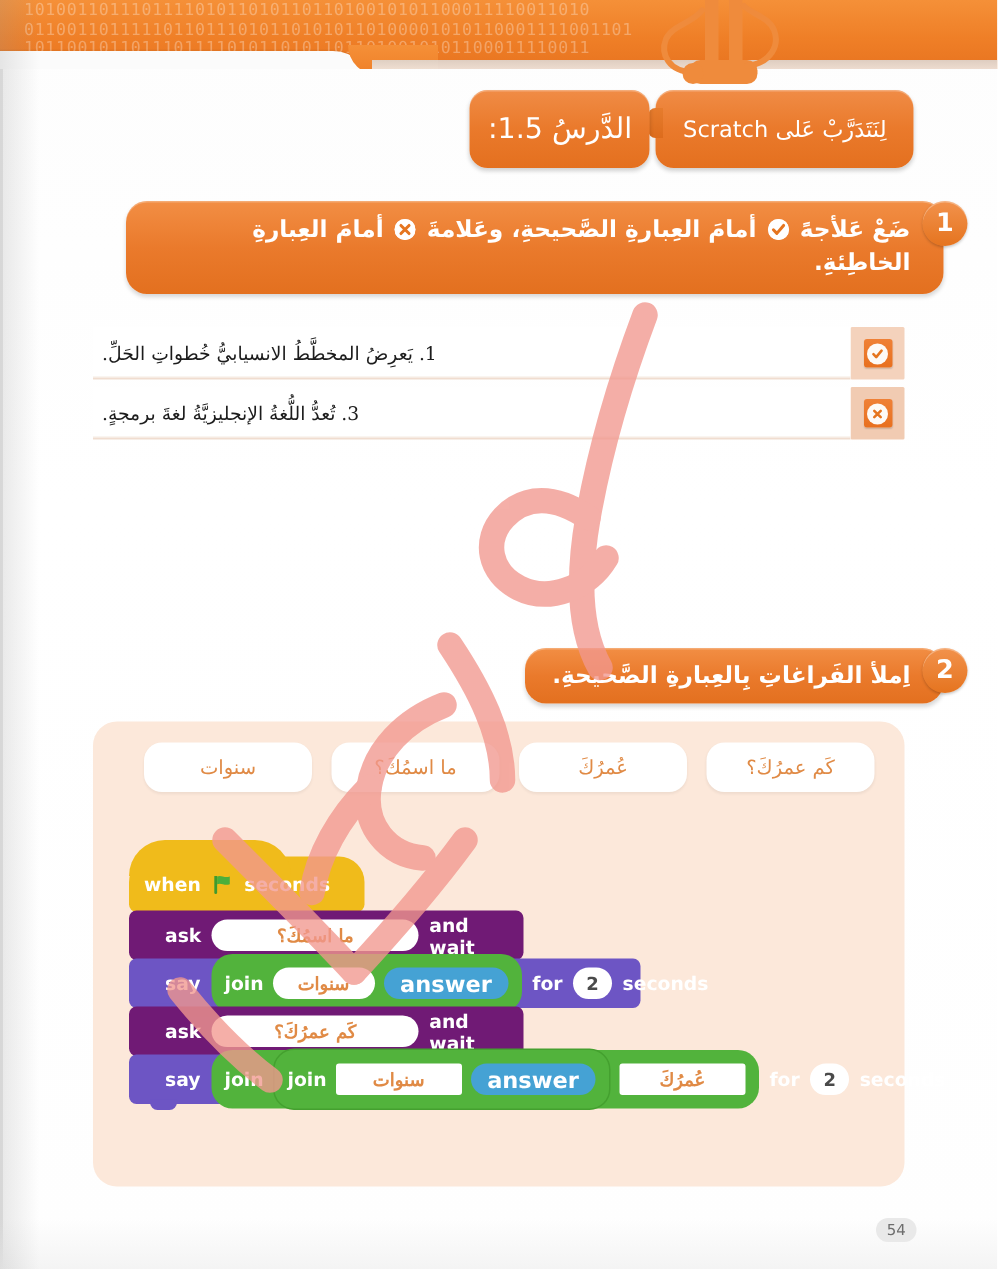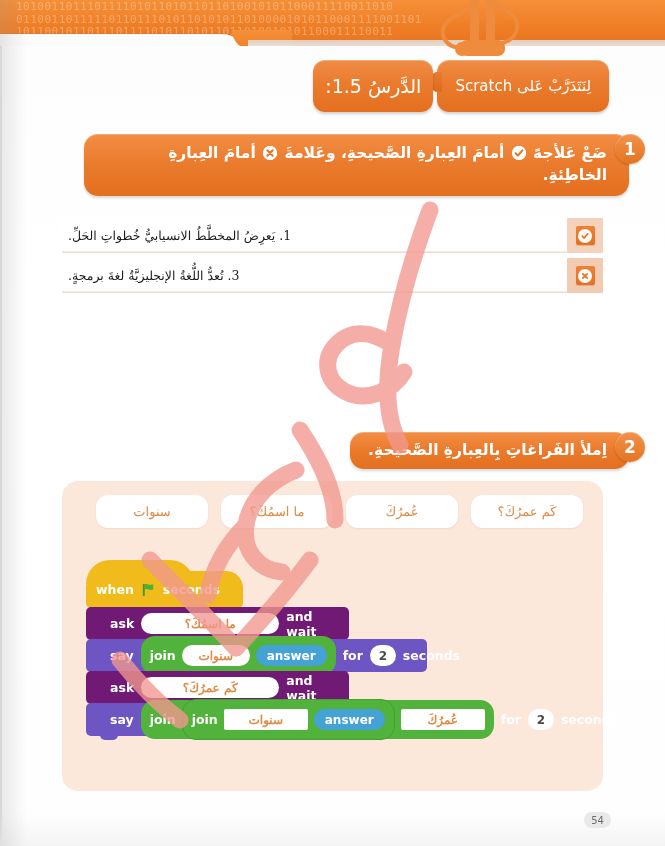--- a/index.html
+++ b/index.html
@@ -244,21 +244,21 @@
   }
   .txtfield.sq{border-radius:2px;min-width:64px;}
   .oval-green{
     background:#52b33c;border-radius:14px;height:39px;
     display:flex;flex-direction:row;align-items:center;gap:6px;
     padding:0 9px;color:#fff;font-size:12.5px;
   }
   .oval-blue{
     background:#45a2d4;border-radius:12px;height:21px;
     display:flex;align-items:center;justify-content:center;
-    padding:0 11px;color:#fff;font-size:12px;
+    padding:0 11px;color:#fff;font-size:15px;
   }
   .num{
     background:#ffffff;border-radius:11px;height:21px;min-width:26px;
     display:flex;align-items:center;justify-content:center;
     color:#4a4a4a;font-size:12px;font-weight:bold;
   }
   .flag{display:inline-flex;align-items:center;}
 
   
   .watermark{

